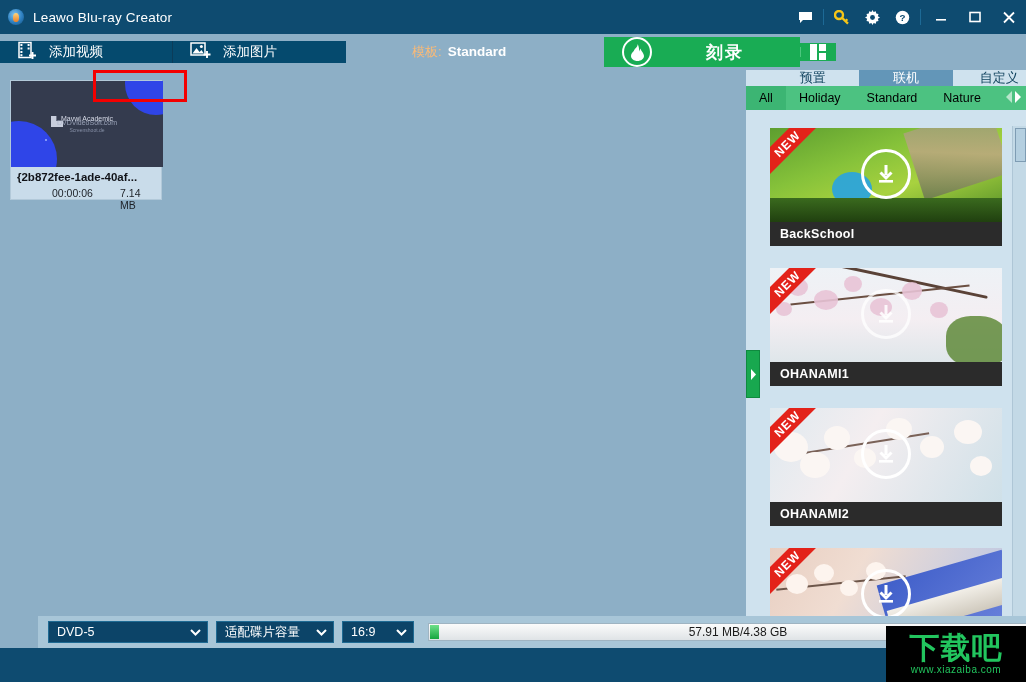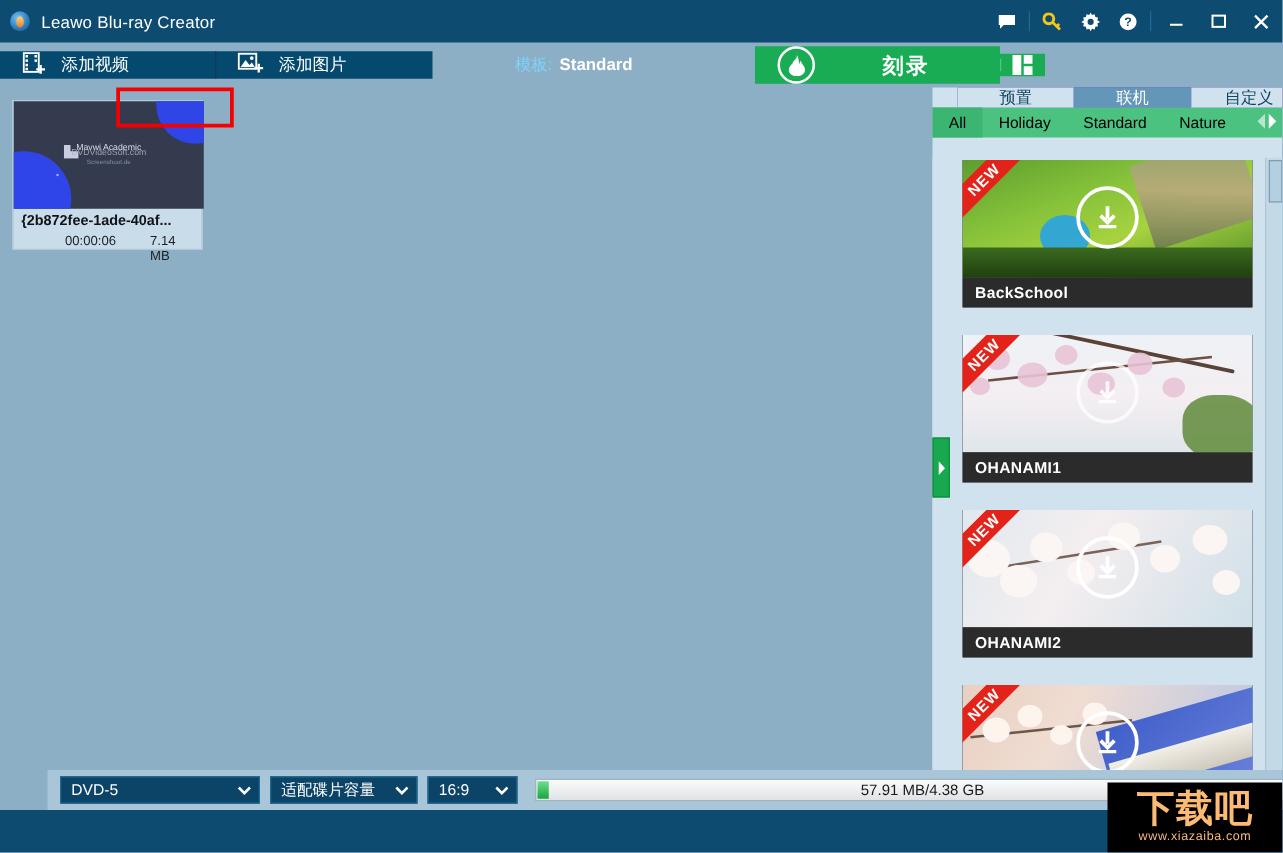--- a/index.html
+++ b/index.html
@@ -57,21 +57,21 @@
     content: ""; position: absolute; left: 0; top: 0; bottom: 0; width: 1px;
     background: #0b3c59;
   }
   .tool-gap {
     flex: 1; background: #054a6e; position: relative;
     display: flex; align-items: center; justify-content: center;
   }
   .tool-gap::before {
     content: ""; position: absolute; left: 0; top: 0; bottom: 0; width: 1px; background: #0b3c59;
   }
-  .tmpl-label { color: #7dd3fc; font-size: 13px; }
+  .tmpl-label { color: #fdba74; font-size: 13px; }
   .tmpl-value { color: #ffffff; font-size: 13.5px; font-weight: bold; margin-left: 6px; }
   .tmpl-wrap { position: absolute; left: 66px; display: flex; align-items: baseline; }
 
   .burn-btn {
     width: 196px; background: #19ac54; display: flex; align-items: center;
     color: #ffffff; gap: 12px;
   }
   .burn-flame {
     width: 30px; height: 30px; border-radius: 50%; border: 2px solid #ffffff;
     margin-left: 18px; display: flex; align-items: center; justify-content: center; flex: none;
@@ -287,21 +287,21 @@
   }
   .capacity .cap-text { font-size: 12px; color: #1a1a1a; position: relative; z-index: 2; }
   .bottom-dark {
     position: absolute; left: 0; top: 648px; width: 1026px; height: 34px;
     background: #0e4b70;
   }
 
   
   .watermark {
     position: absolute; left: 886px; top: 626px; width: 140px; height: 56px;
-    background: #000000; color: #fdba74; z-index: 9;
+    background: #000000; color: #22c55e; z-index: 9;
     display: flex; flex-direction: column; align-items: center; justify-content: center;
   }
   .wm-main {
     font-size: 30px; font-weight: bold; letter-spacing: 1px; line-height: 30px;
     font-family: "DejaVu Sans", sans-serif;
   }
   .wm-sub { font-size: 10px; letter-spacing: .5px; margin-top: 1px; }
 </style>
 </head>
 <body>

